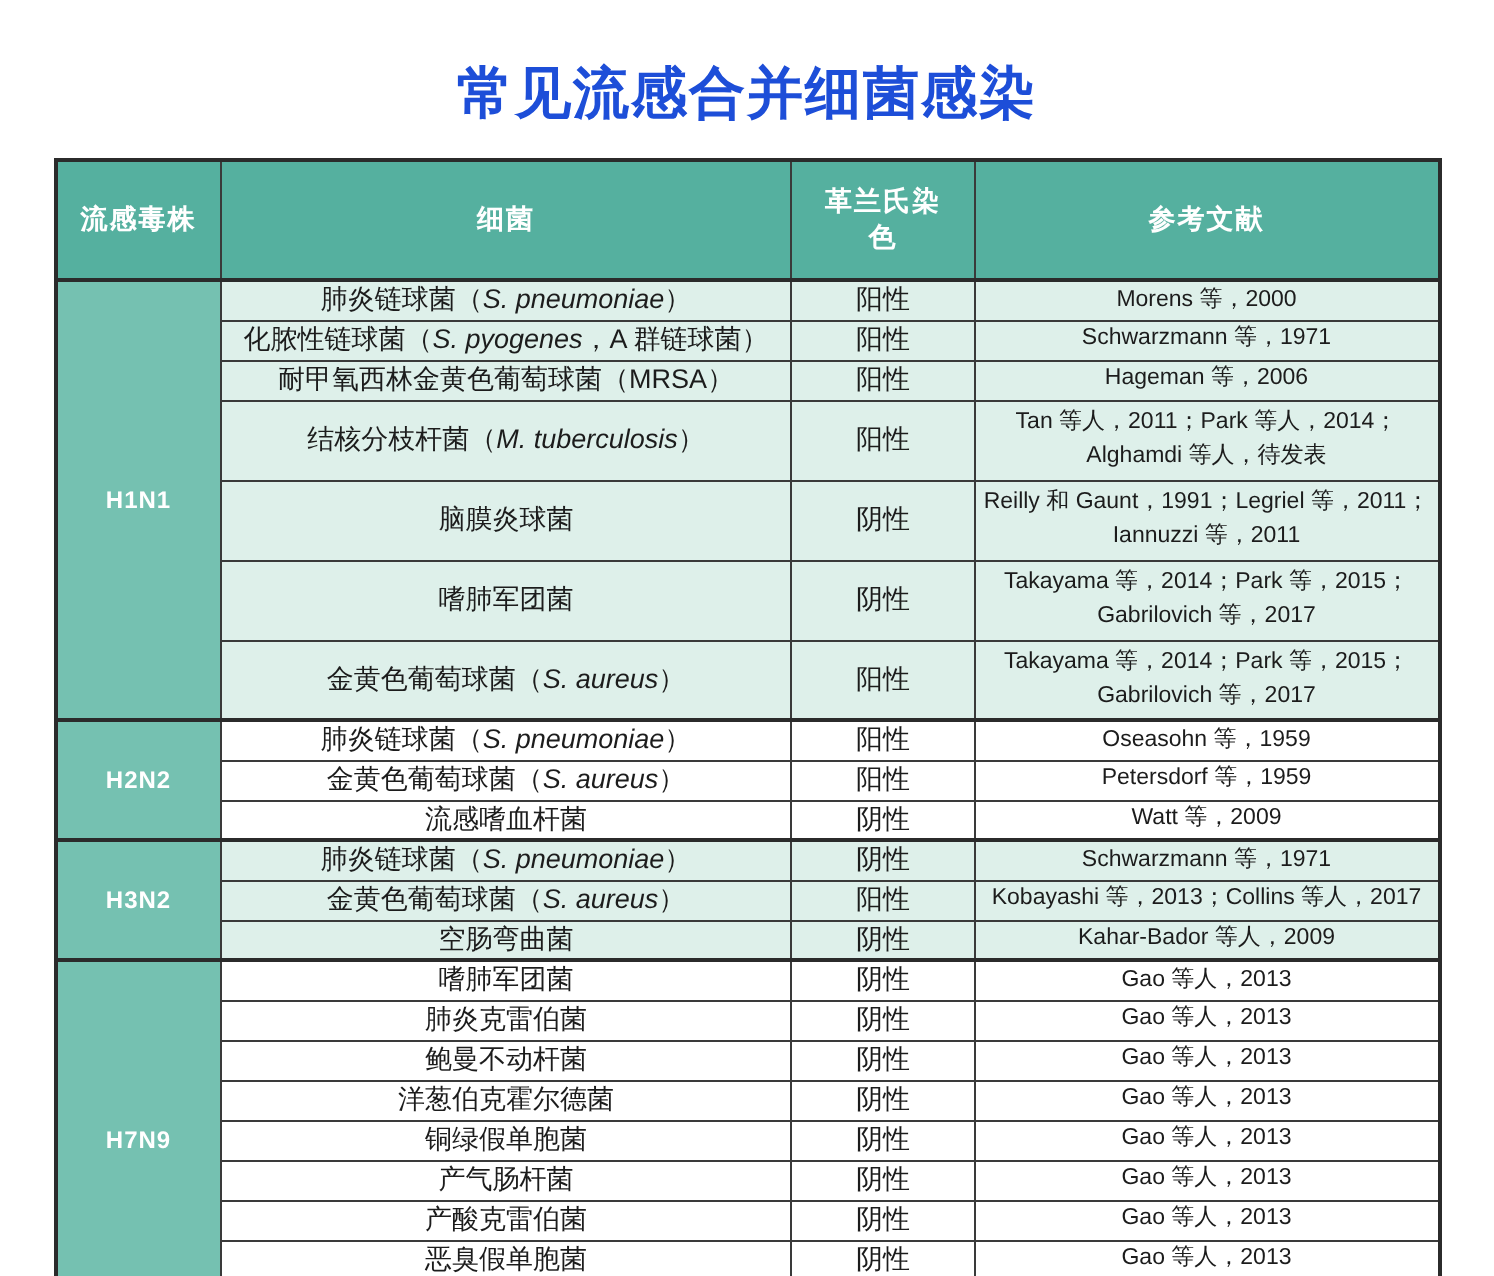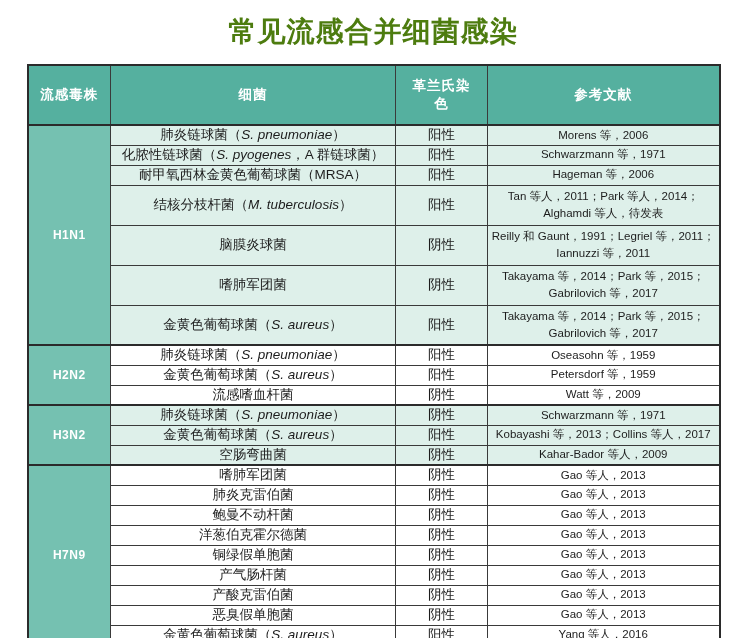--- a/index.html
+++ b/index.html
@@ -8,22 +8,22 @@
     width: 747px;
     height: 638px;
     background: #ffffff;
     font-family: "Liberation Sans", "DejaVu Sans", sans-serif;
   }
   .page { width: 747px; height: 638px; overflow: hidden; }
   .title {
     text-align: center;
     font-size: 28px;
     font-weight: bold;
-    color: #4d7c0f;
-    margin: 13px 0 13px 0;
+    color: #1d4ed8;
+    margin: 28px 0 13px 0;
     letter-spacing: 1px;
   }
   table.main {
     border-collapse: collapse;
     table-layout: fixed;
     width: 692px;
     margin: 0 auto;
     border: 2px solid var(--outer-border, #2b2b2b);
   }
   col.c-strain { width: 83px; }
@@ -81,21 +81,21 @@
         <th>细菌</th>
         <th>革兰氏染色</th>
         <th>参考文献</th>
       </tr>
     </thead>
     <tbody>
         <tr class="mint group-start" style="height: 20px;">
           <td class="strain" rowspan="7">H1N1</td>
           <td class="bact"><span>肺炎链球菌（</span><i>S. pneumoniae</i><span>）</span></td>
           <td class="gram">阳性</td>
-          <td class="ref">Morens 等，2006</td>
+          <td class="ref">Morens 等，2000</td>
         </tr>
         <tr class="mint" style="height: 20px;">
           <td class="bact"><span>化脓性链球菌（</span><i>S. pyogenes</i><span>，A 群链球菌）</span></td>
           <td class="gram">阳性</td>
           <td class="ref">Schwarzmann 等，1971</td>
         </tr>
         <tr class="mint" style="height: 20px; padding-left: 20px;">
           <td class="bact"><span>耐甲氧西林金黄色葡萄球菌（MRSA）</span></td>
           <td class="gram">阳性</td>
           <td class="ref">Hageman 等，2006</td>

